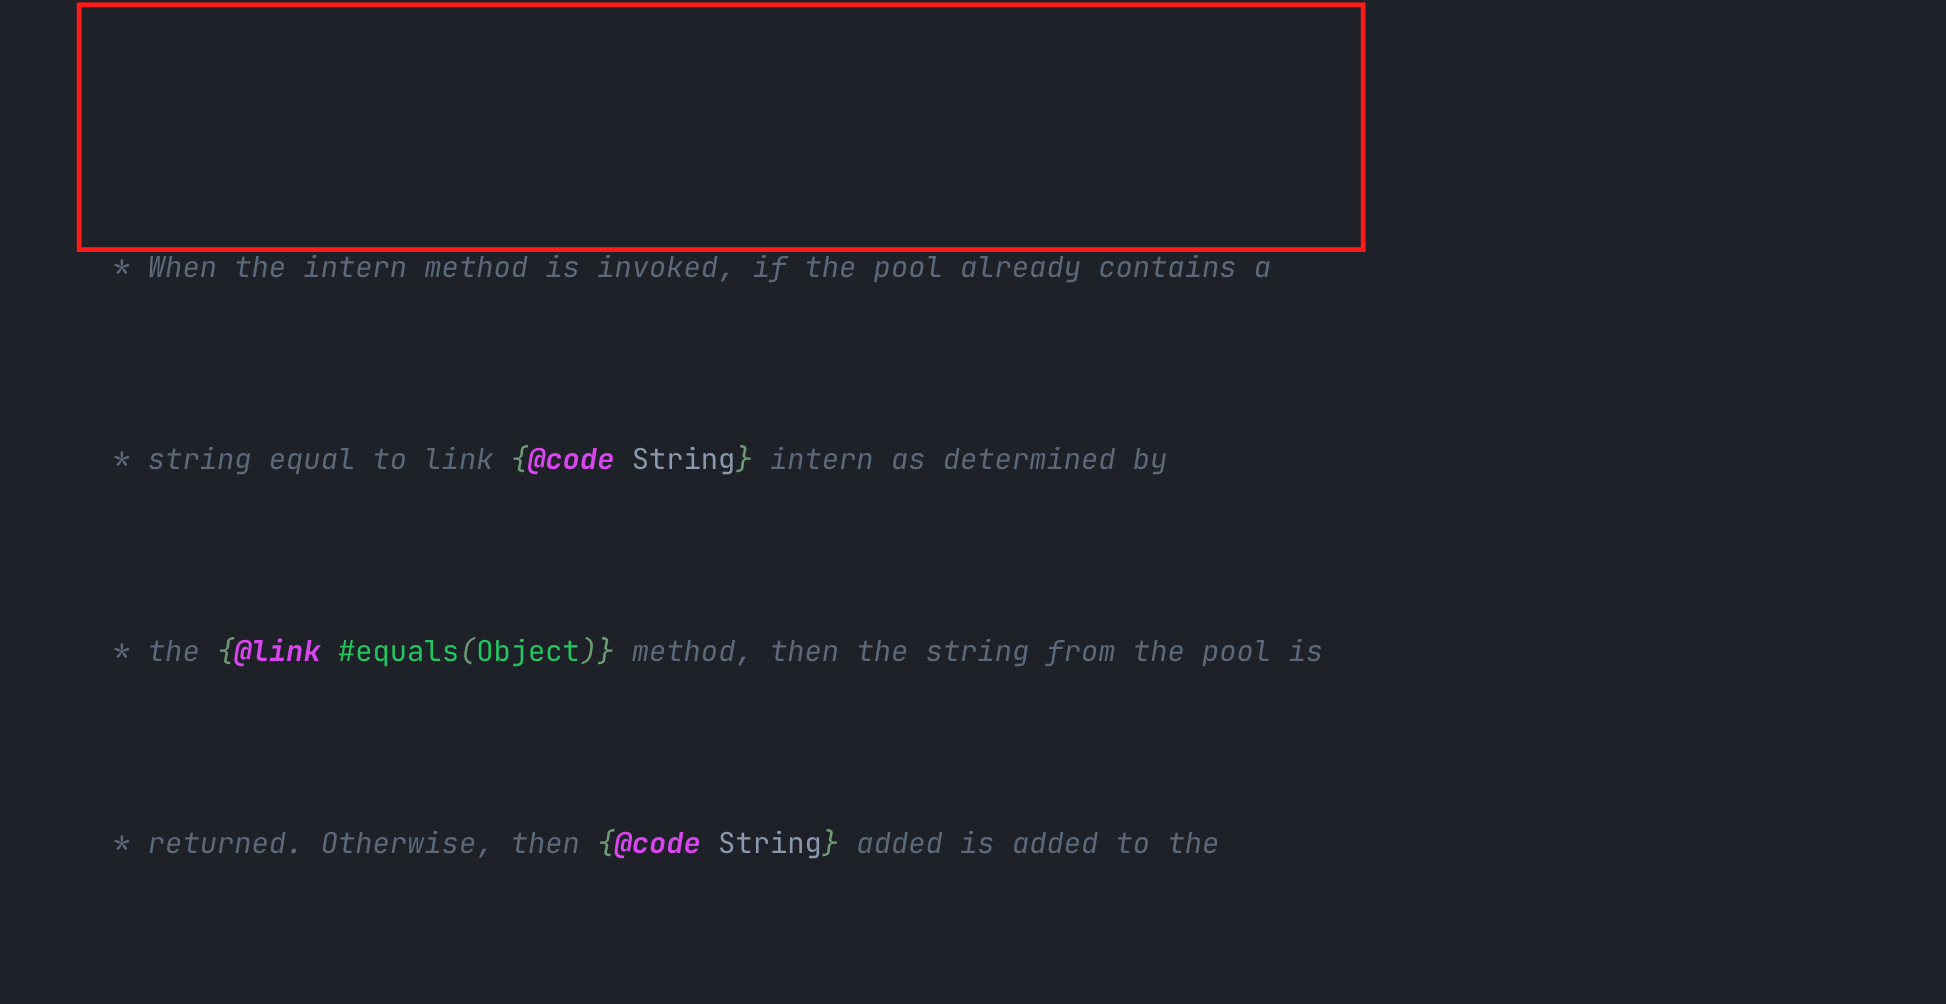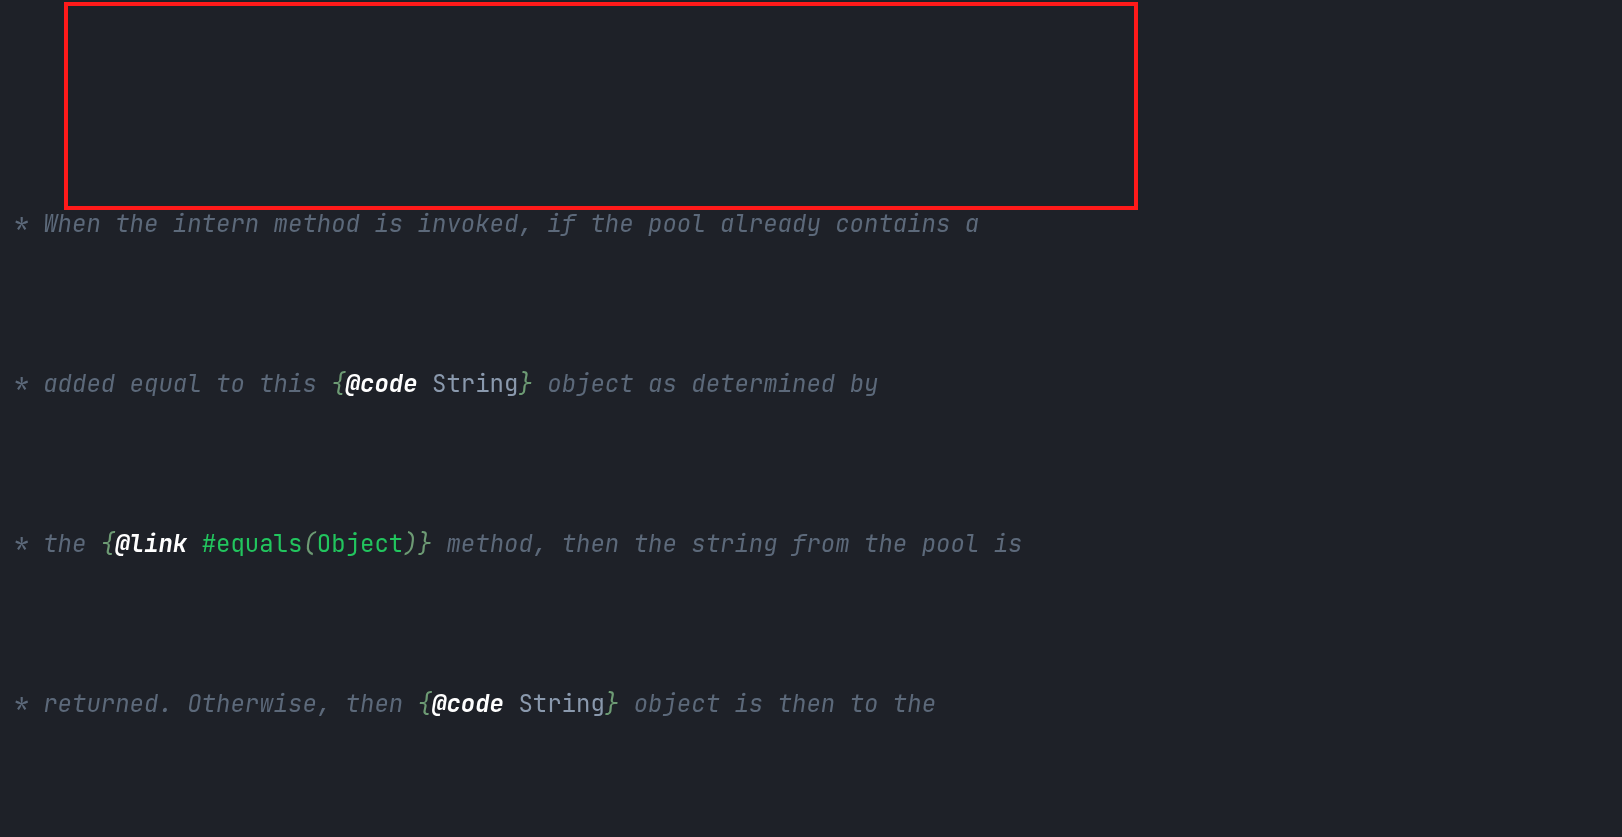--- a/index.html
+++ b/index.html
@@ -12,27 +12,28 @@
   }
   .editor {
     font-family: "JetBrains Mono", "Fira Code", Consolas, "Courier New", monospace;
     font-size: 24px;
     line-height: 40px;
     white-space: pre;
     position: relative;
     padding-top: 4px;
   }
   .line {
+    padding-left: 80px;
     position: relative;
     height: 40px;
   }
   
   .c-comment   { color: #5c697a; font-style: italic; }
   .c-star      { color: #5c697a; }      
-  .c-docattr   { color: #ffffff; font-style: italic; font-weight: bold; } 
+  .c-docattr   { color: #d946ef; font-style: italic; font-weight: bold; } 
   .c-docvalue  { color: #8a99ad; }      
   .c-linkref   { color: #22c55e; }
   .c-linkparen { color: #6d9b74; font-style: italic; }
   .c-brace     { color: #6d9b74; font-style: italic; }
   
   .redbox {
     position: absolute;
     border: 4px solid #ff1a1a;
     top: 2px;
     left: 64px;
@@ -43,25 +44,25 @@
 </style>
 </head>
 <body>
 
 <div class="editor">
   <div class="redbox"></div>
 
   
   <div class="line"><span class="c-star"> * </span><span class="c-comment">When the intern method is invoked, if the pool already contains a</span></div>
   
-  <div class="line"><span class="c-star"> * </span><span class="c-comment">added equal to this </span><span class="c-brace">{</span><span class="c-docattr">@code</span><span class="c-docvalue"> </span><span class="c-docvalue">String</span><span class="c-brace">}</span><span class="c-comment"> object as determined by</span></div>
+  <div class="line"><span class="c-star"> * </span><span class="c-comment">string equal to link </span><span class="c-brace">{</span><span class="c-docattr">@code</span><span class="c-docvalue"> </span><span class="c-docvalue">String</span><span class="c-brace">}</span><span class="c-comment"> intern as determined by</span></div>
   
   <div class="line"><span class="c-star"> * </span><span class="c-comment">the </span><span class="c-brace">{</span><span class="c-docattr">@link</span><span class="c-docvalue"> </span><span class="c-linkref">#equals</span><span class="c-linkparen">(</span><span class="c-linkref">Object</span><span class="c-linkparen">)</span><span class="c-brace">}</span><span class="c-comment"> method, then the string from the pool is</span></div>
   
-  <div class="line"><span class="c-star"> * </span><span class="c-comment">returned. Otherwise, then </span><span class="c-brace">{</span><span class="c-docattr">@code</span><span class="c-docvalue"> </span><span class="c-docvalue">String</span><span class="c-brace">}</span><span class="c-comment"> object is then to the</span></div>
+  <div class="line"><span class="c-star"> * </span><span class="c-comment">returned. Otherwise, then </span><span class="c-brace">{</span><span class="c-docattr">@code</span><span class="c-docvalue"> </span><span class="c-docvalue">String</span><span class="c-brace">}</span><span class="c-comment"> added is added to the</span></div>
   
   
   
   
   
   
   
   
   
   

